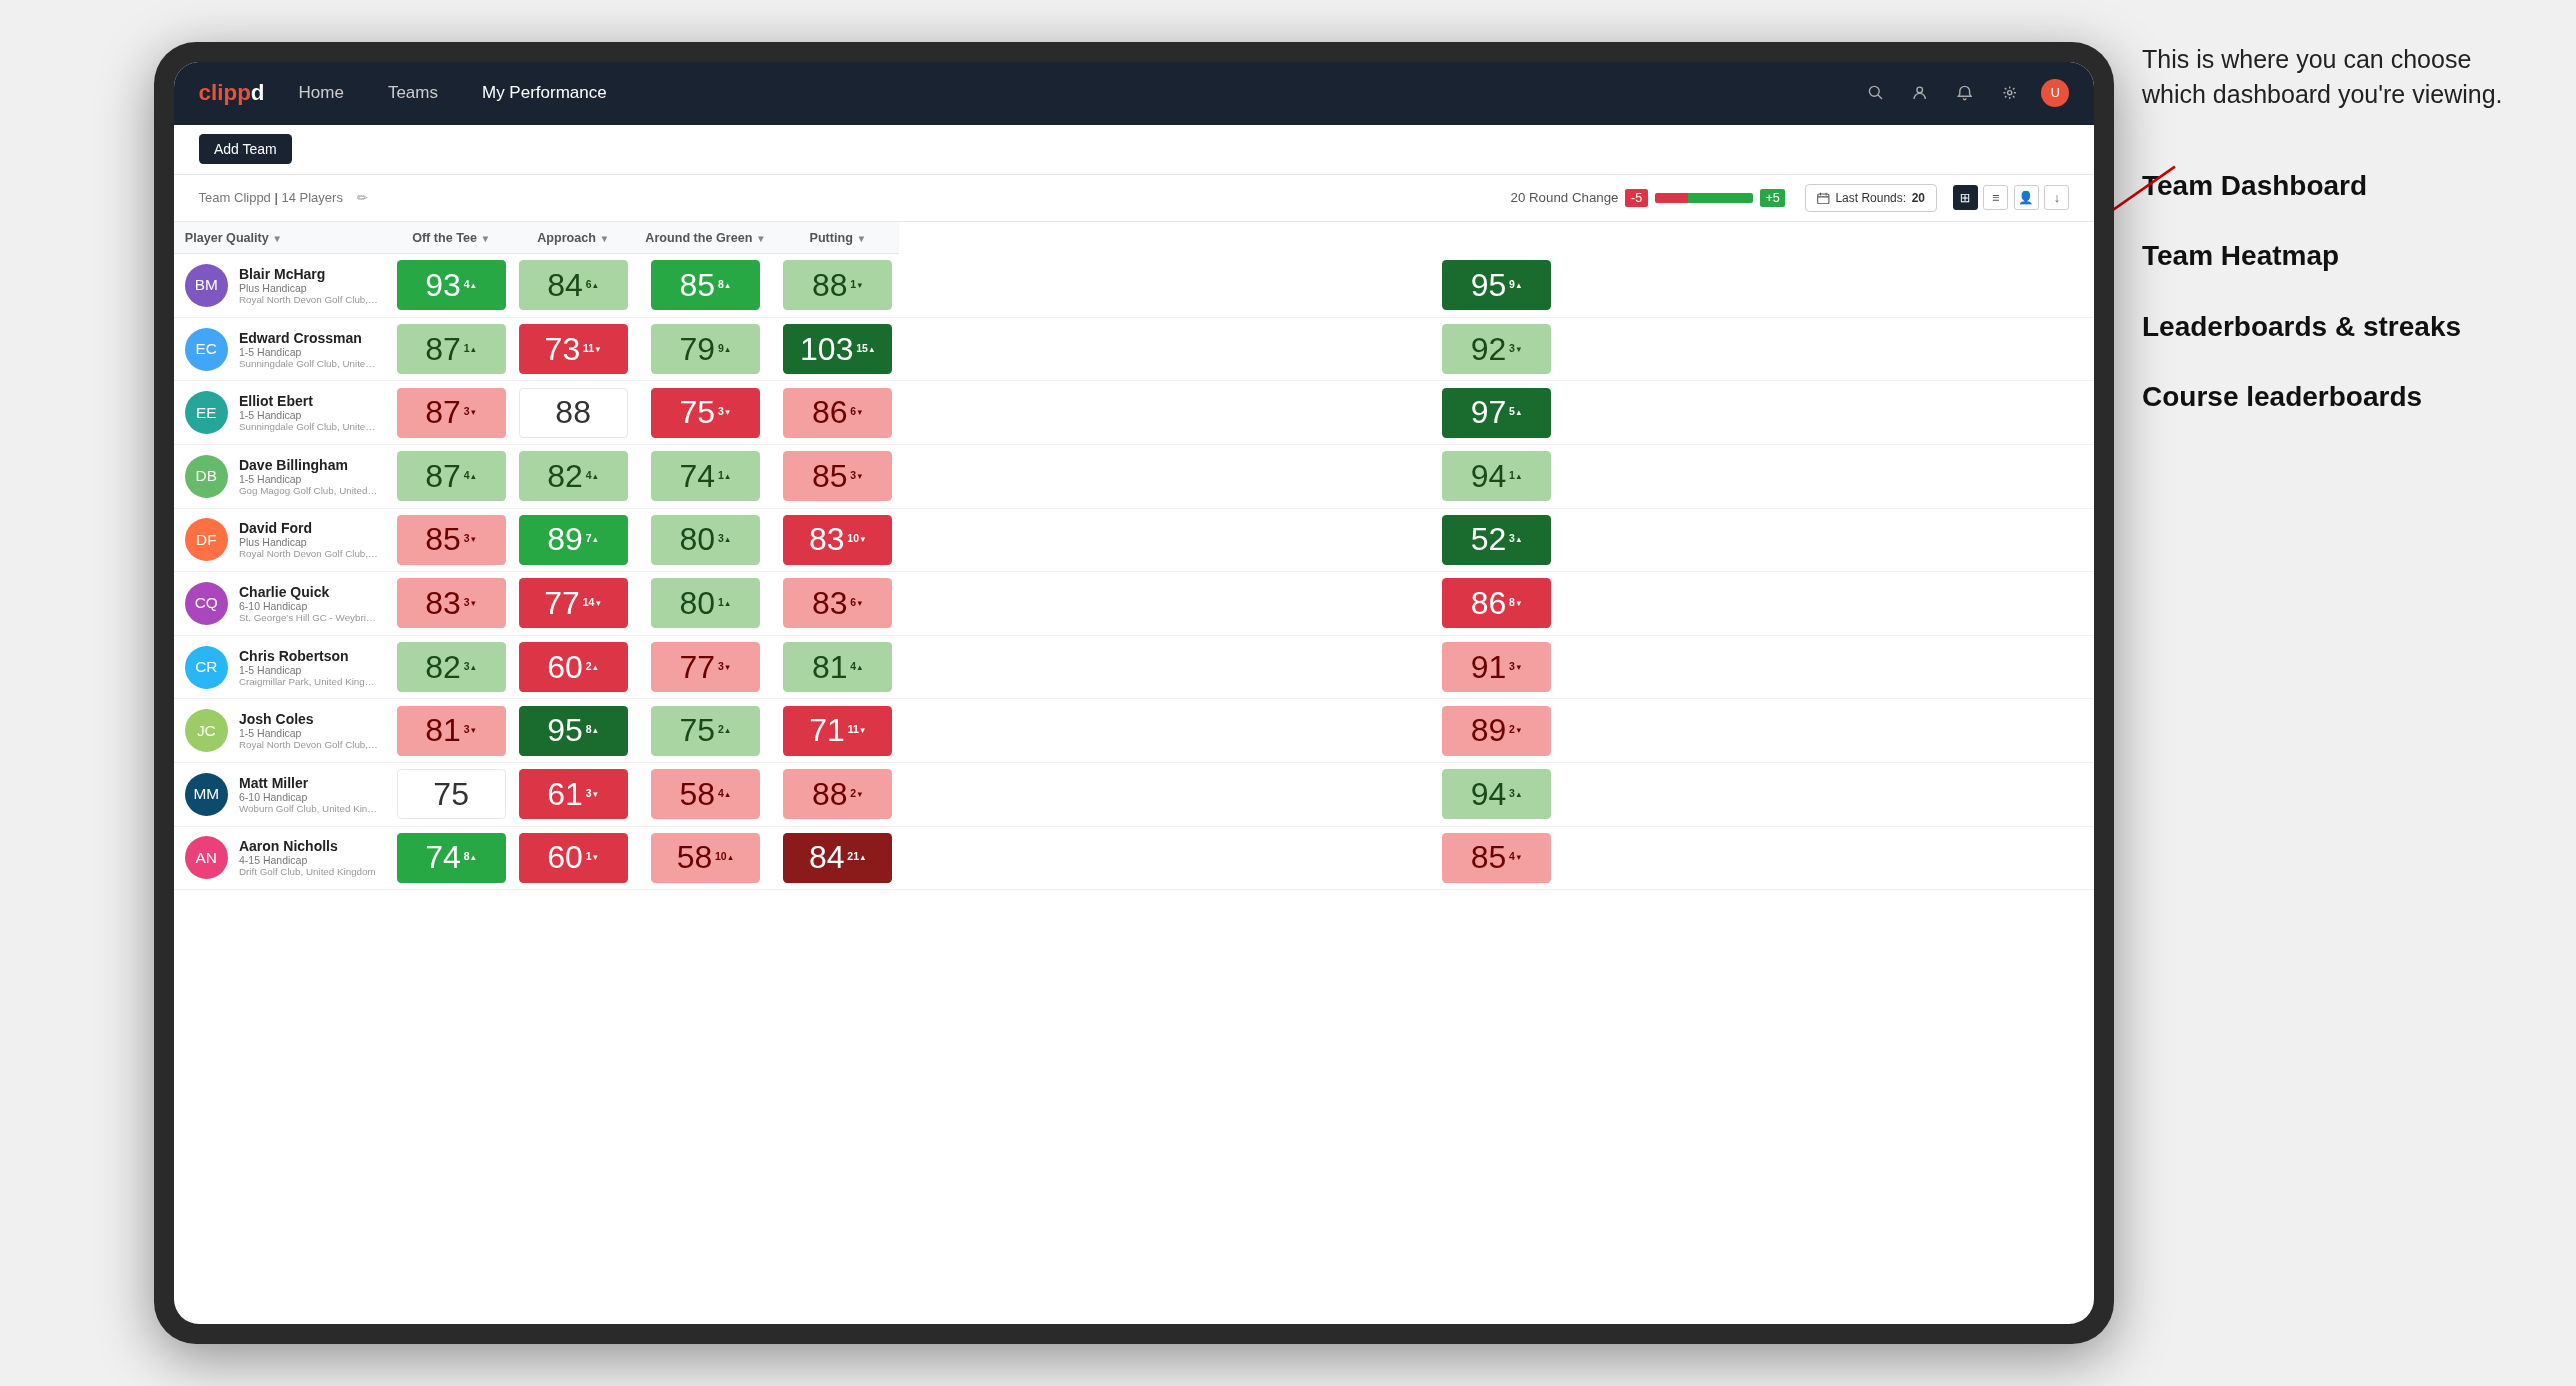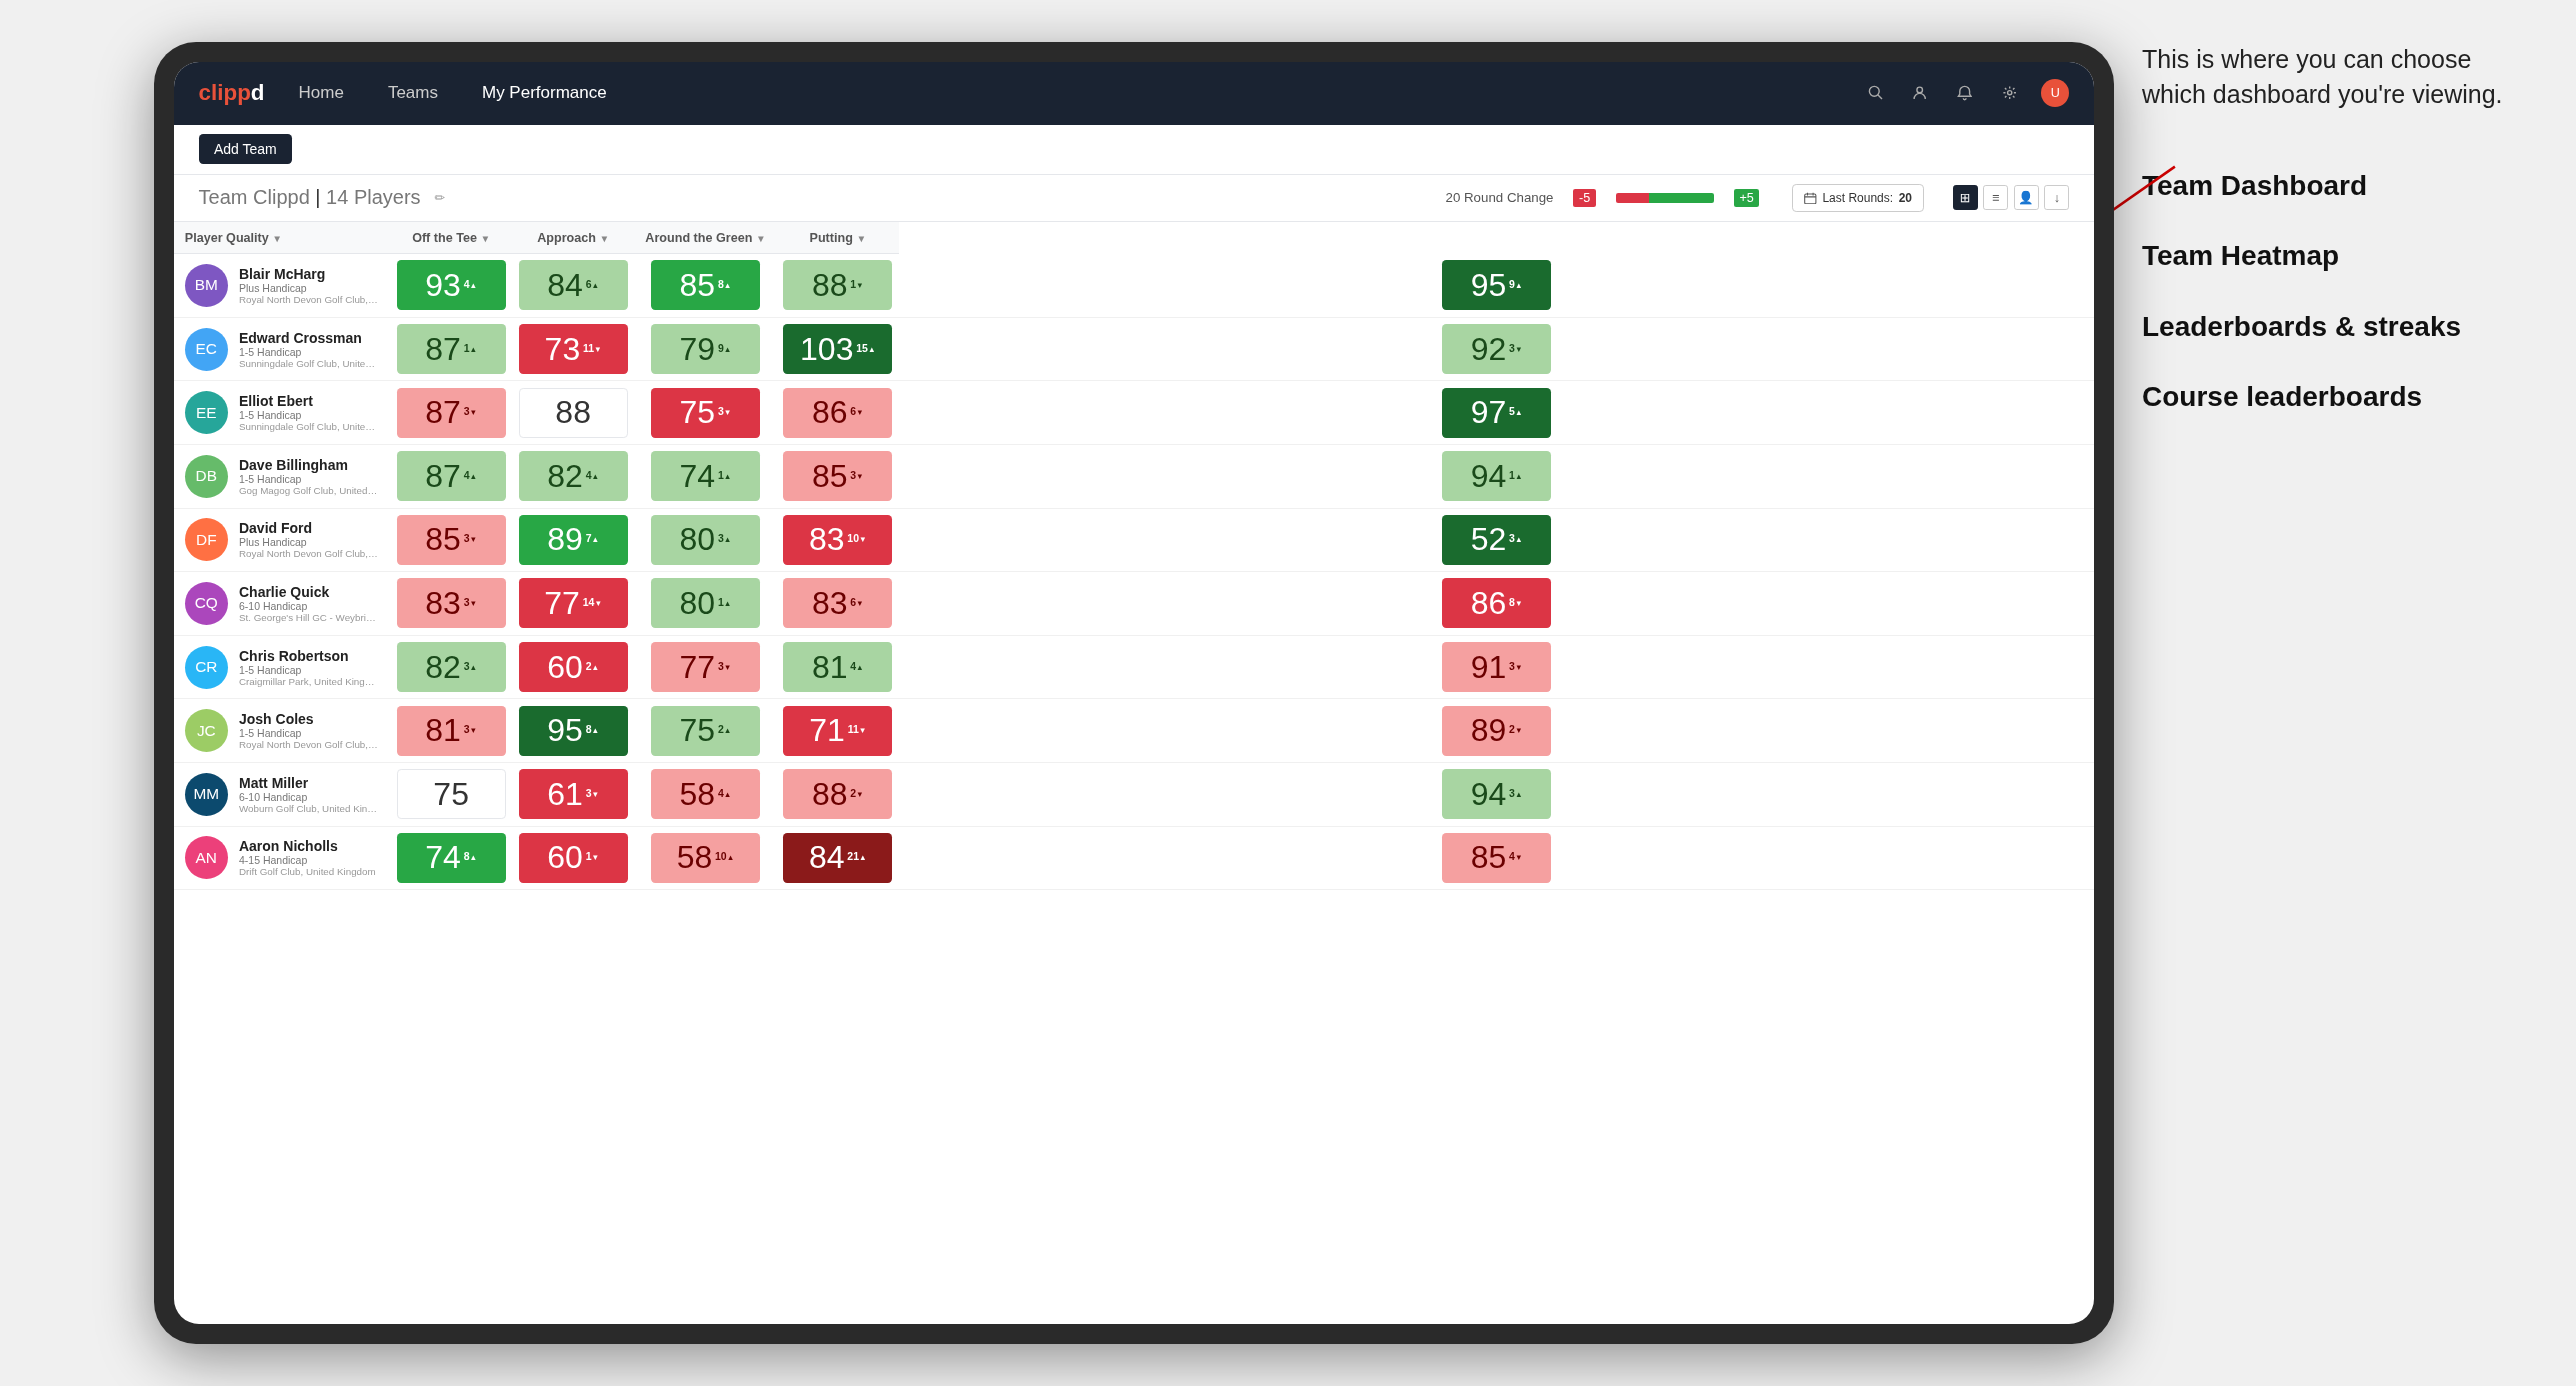--- a/index.html
+++ b/index.html
@@ -160,31 +160,31 @@
     
     .team-header {
       background: #fff;
       padding: 9.8px 25px;
       display: flex;
       align-items: center;
       border-bottom: 0.7px solid #e5e7eb;
       flex-shrink: 0;
     }
     .team-name {
-      font-size: 20px;
+      font-size: 13px;
       color: #333;
       font-weight: 500;
       margin-right: 14px;
     }
     .team-name span { color: #777; font-weight: 400; }
     .edit-icon { color: #999; font-size: 12.6px; cursor: pointer; margin-right: 14px; }
     .round-change-section {
       display: flex;
       align-items: center;
-      gap: 20px;
+      gap: 7px;
       margin-left: auto;
     }
     .round-label { font-size: 13.3px; color: #555; }
     .round-neg { background: #dc3545; color: #fff; padding: 2.1px 5.6px; border-radius: 2.1px; font-size: 12.6px; }
     .round-bar {
       display: flex;
       height: 9.8px;
       width: 98px;
       border-radius: 2.1px;
       overflow: hidden;

